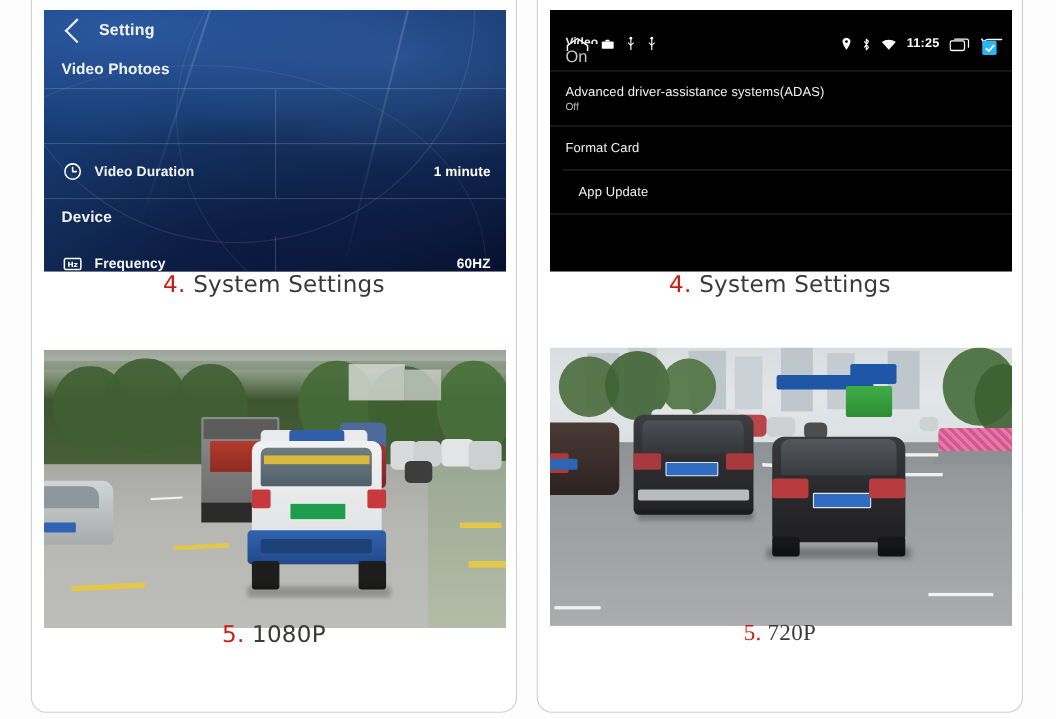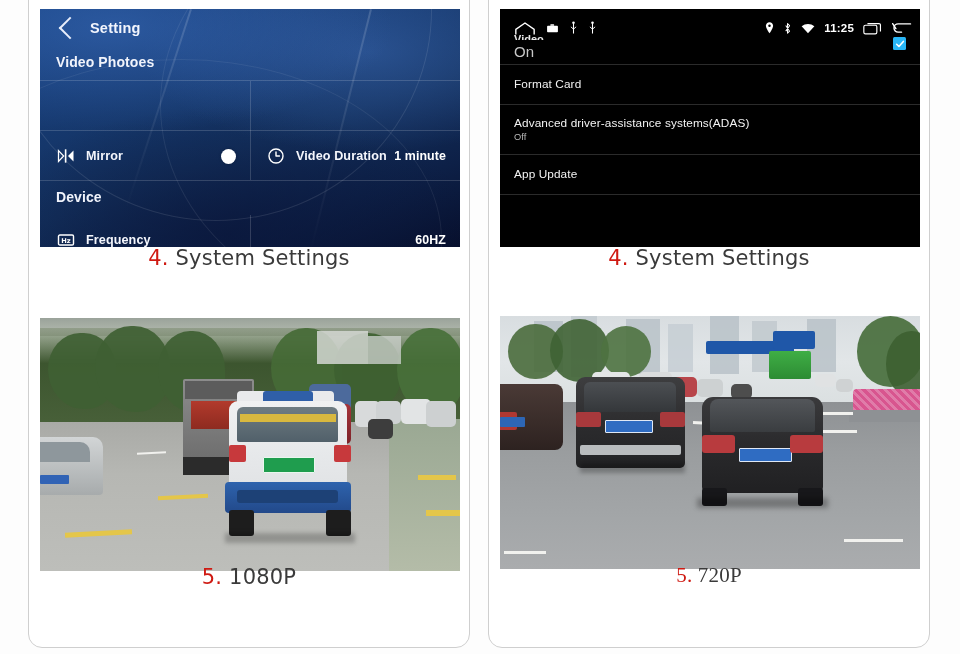--- a/index.html
+++ b/index.html
@@ -170,21 +170,21 @@
 
   
   .black-screen {
     position: absolute;
     inset: 0;
     background: #000000;
     color: #ffffff;
   }
   .status-bar {
     position: absolute;
-    left: 0; top: 4px;
+    left: 0; top: 16px;
     width: 100%;
     height: 30px;
     display: flex;
     align-items: center;
     padding: 0 8px 0 14px;
     box-sizing: border-box;
   }
   .sb-left { display: flex; align-items: center; gap: 10px; }
   .sb-right { margin-left: auto; display: flex; align-items: center; gap: 9px; }
   .sb-time {
@@ -380,29 +380,20 @@
           <div class="bs-section s2">Device</div>
 
           <div class="hline" style="top:71px;"></div>
           <div class="hline" style="top:121px;"></div>
           <div class="hline" style="top:171px;"></div>
           <div class="vline" style="left:210px; top:72px; height:99px;"></div>
           <div class="vline" style="left:210px; top:206px; height:44px;"></div>
 
 
           <div class="grid-row r2">
-            <div class="cell">
-              <svg class="ic" viewBox="0 0 24 24">
-                <path d="M3 5.5 L9.2 12 L3 18.5 Z" fill="none" stroke="#fff" stroke-width="1.5"></path>
-                <rect x="10.6" y="4" width="1.9" height="16" fill="#fff"></rect>
-                <path d="M21 5.5 L14.4 12 L21 18.5 Z" fill="#fff"></path>
-              </svg>
-              <span class="lbl">Mirror</span>
-              <span class="toggle-dot"></span>
-            </div>
             <div class="cell">
               <svg class="ic" viewBox="0 0 24 24">
                 <circle cx="12" cy="12" r="8.4" fill="none" stroke="#fff" stroke-width="1.7"></circle>
                 <path d="M12 7.2V12h4.1" fill="none" stroke="#fff" stroke-width="1.7" stroke-linecap="round" stroke-linejoin="round"></path>
               </svg>
               <span class="lbl">Video Duration</span>
               <span class="val">1 minute</span>
             </div>
           </div>
 
@@ -544,28 +535,28 @@
             <span class="clipped-title">Video</span>
             <span class="clipped-sub">On</span>
           </div>
           <div class="checkbox-mark">
             <svg width="10" height="10" viewBox="0 0 12 12">
               <path d="M2 6.3 L4.7 9 L10 2.9" fill="none" stroke="#ffffff" stroke-width="1.9" stroke-linecap="round" stroke-linejoin="round"></path>
             </svg>
           </div>
 
           <div class="list">
-            <div class="list-row" style="height:40px;">
-              <span class="lr-title">Format Card</span>
-            </div>
             <div class="list-row" style="height:50px;">
               <span class="lr-title">Advanced driver-assistance systems(ADAS)</span>
               <span class="lr-sub">Off</span>
             </div>
             <div class="list-row" style="height:40px;">
+              <span class="lr-title">Format Card</span>
+            </div>
+            <div class="list-row" style="height:40px;margin-left:12px;">
               <span class="lr-title">App Update</span>
             </div>
             <div class="list-row" style="height:40px;">
               
             </div>
           </div>
 
         </div>
       </div>
 

